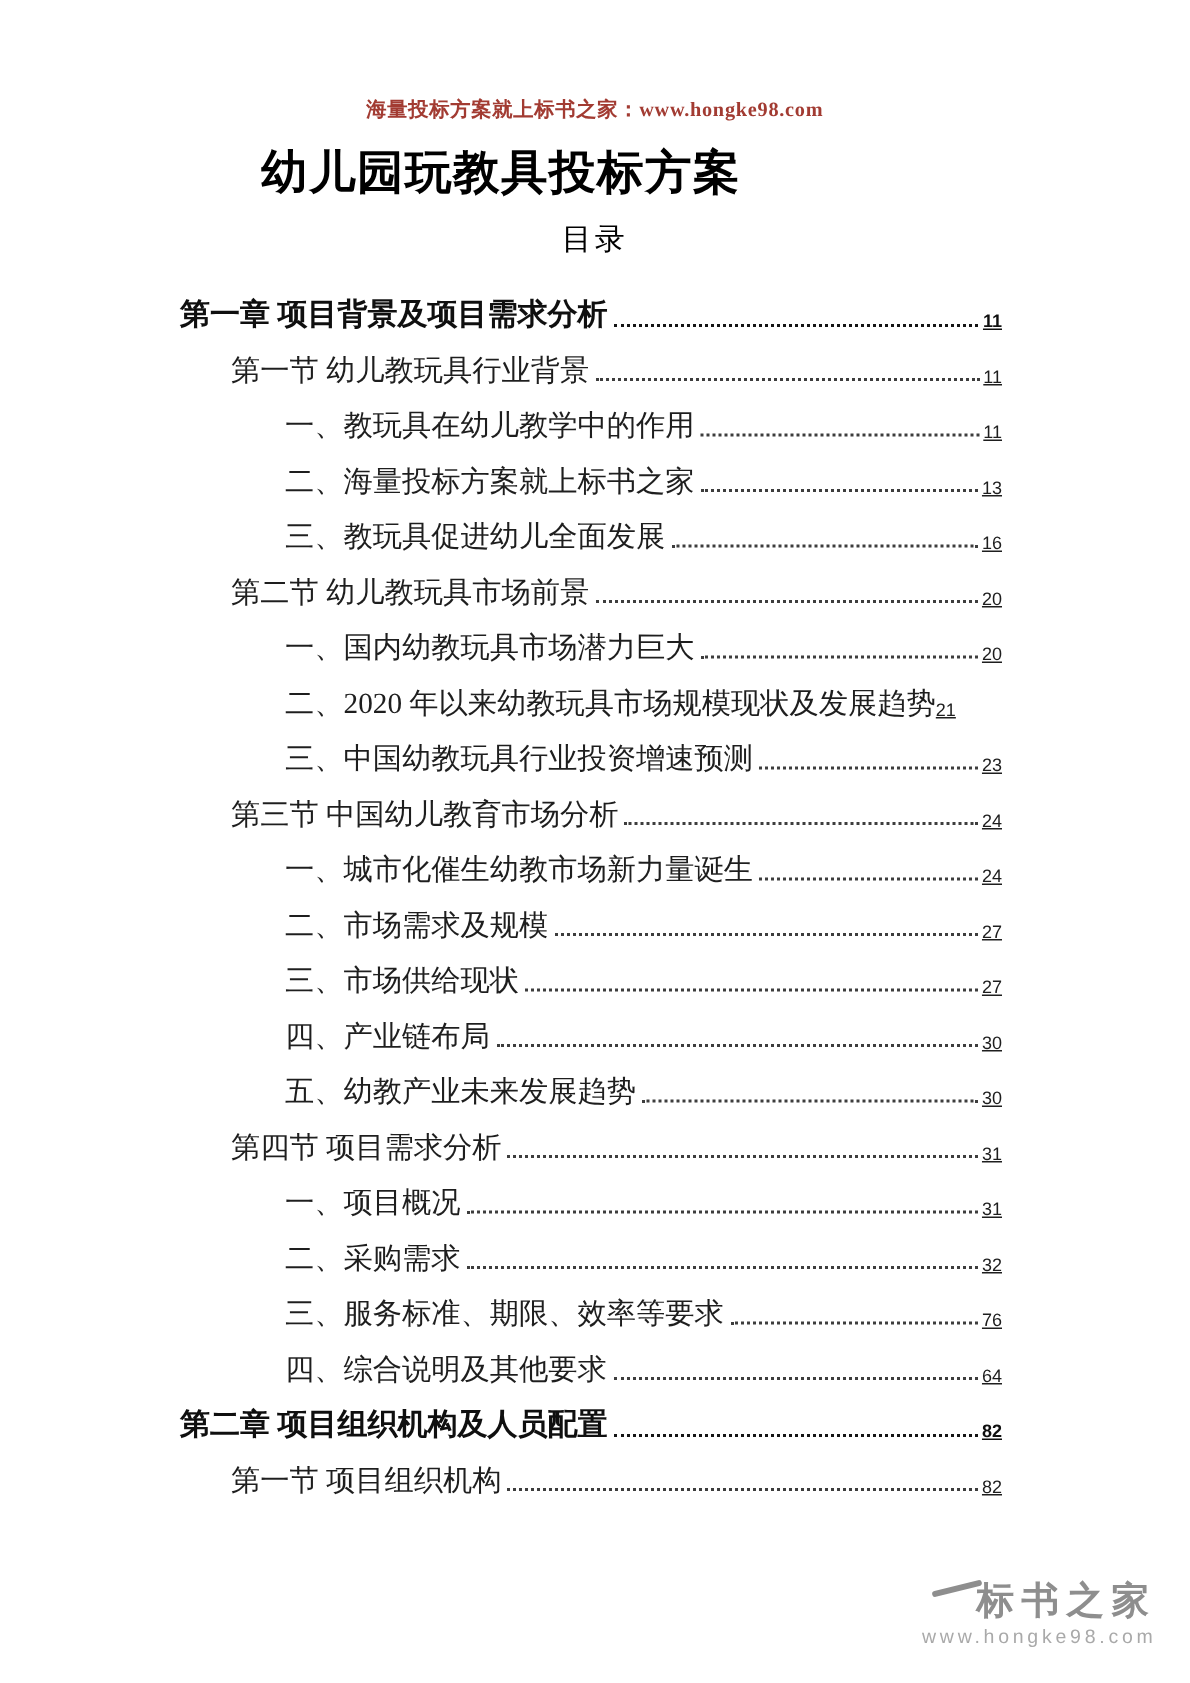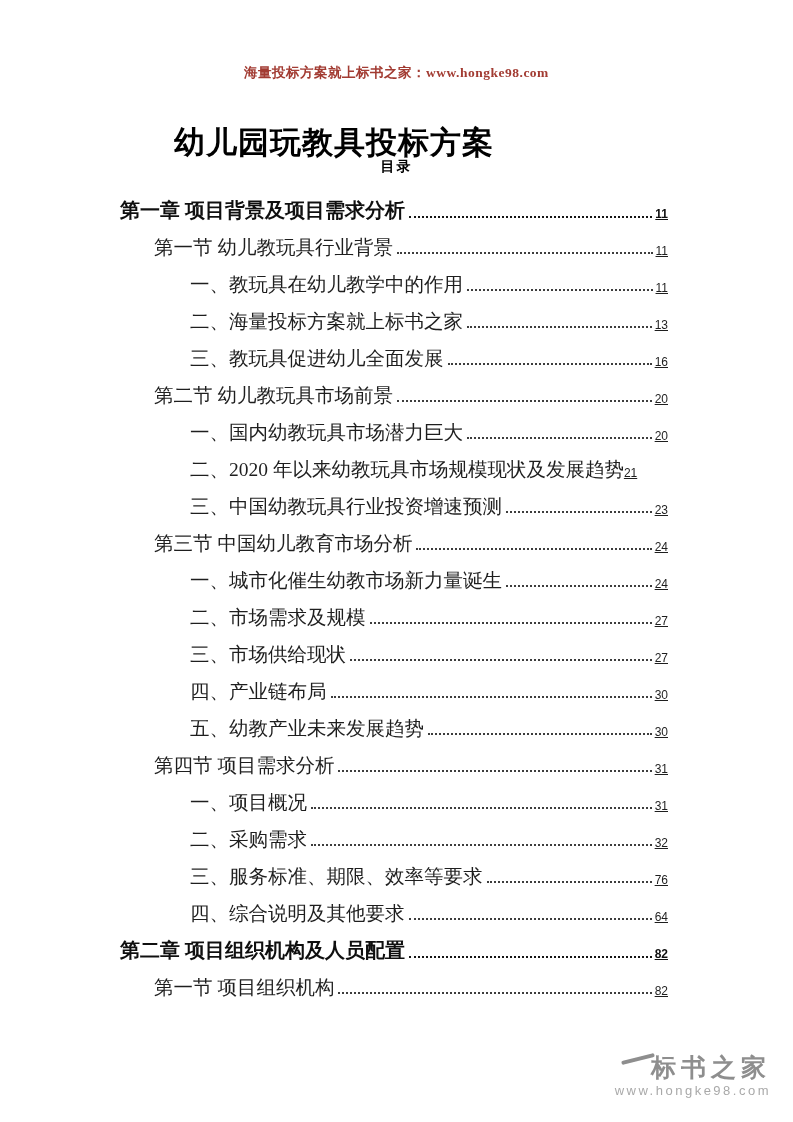--- a/index.html
+++ b/index.html
@@ -39,33 +39,31 @@
   .doc-title {
     position: absolute;
     top: 94px;
     left: 0;
     width: 668px;
     text-align: center;
     font-size: 31px;
     font-weight: 700;
     color: #000;
     letter-spacing: 1px;
-    margin-top: 28px;
   }
   .toc-heading {
     position: absolute;
     top: 146px;
     left: 0;
     width: 793px;
     text-align: center;
-    font-size: 14px;
-    font-weight: 700;
+    font-size: 20px;
+    font-weight: 400;
     color: #000;
     letter-spacing: 2px;
-    margin-top: 12px;
   }
   .toc {
     position: absolute;
     top: 185px;
     left: 120px;
     width: 548px;
   }
   .toc-row {
     display: flex;
     align-items: flex-end;

